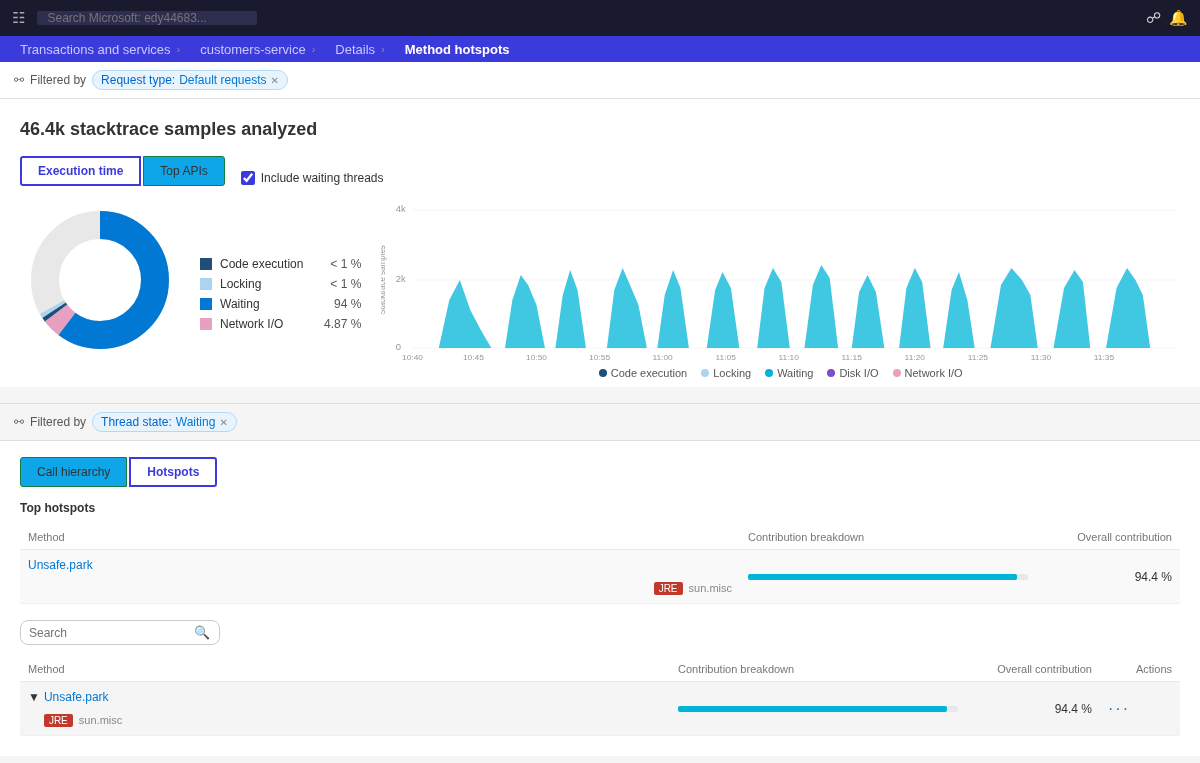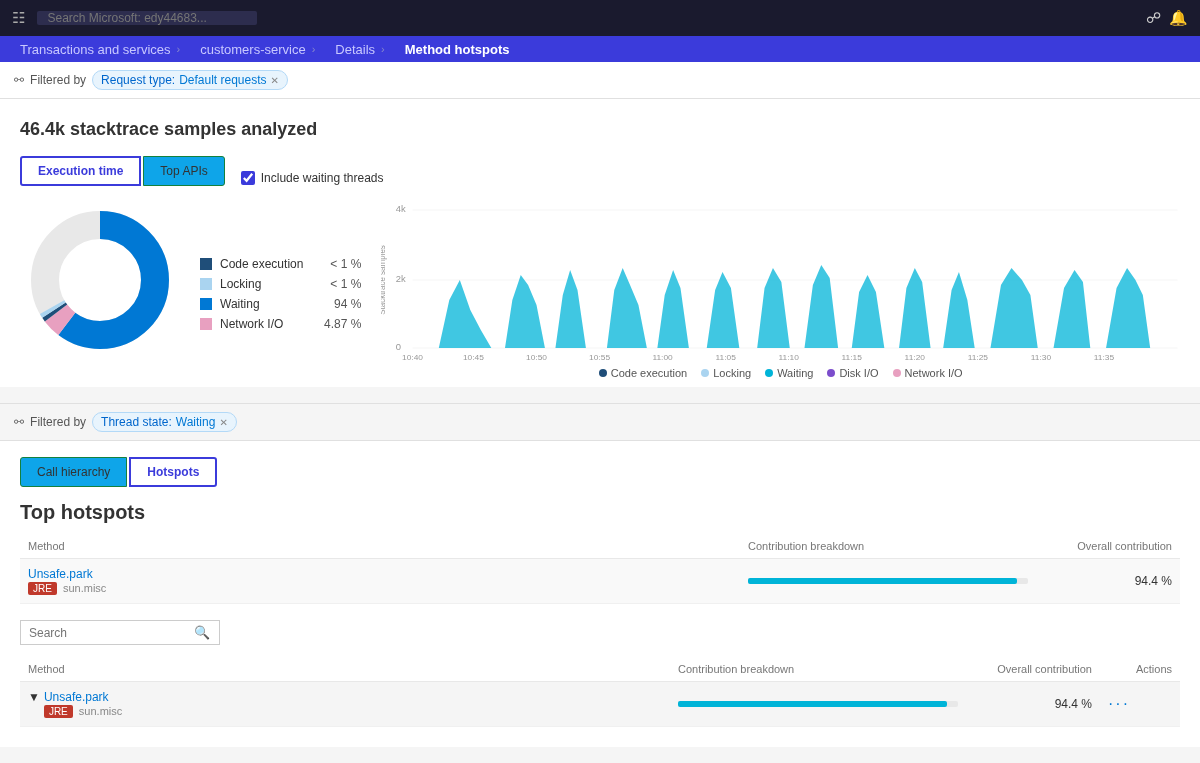--- a/index.html
+++ b/index.html
@@ -165,21 +165,21 @@
       gap: 6px;
       font-size: 12px;
       color: #555;
     }
 
     
     .hotspot-section {
       background: #fff;
       padding: 16px 20px;
     }
-    .hotspot-title { font-size: 20px; font-weight: 600; margin-bottom: 10px; color: #333; }
+    .hotspot-title { font-size: 12px; font-weight: 600; margin-bottom: 10px; color: #333; }
 
     
     .data-table { width: 100%; border-collapse: collapse; font-size: 12px; }
     .data-table th {
       text-align: left;
       color: #777;
       font-weight: 400;
       padding: 6px 8px;
       border-bottom: 1px solid #e8e8e8;
       font-size: 11px;
@@ -196,37 +196,37 @@
       display: inline-block;
       padding: 1px 5px;
       border-radius: 2px;
       font-size: 10px;
       color: #fff;
       margin-right: 3px;
     }
     .tag-jre { background: #c0392b; }
 
     .method-name { color: #0078d4; font-size: 12px; cursor: pointer; }
-    .method-sub { color: #888; font-size: 11px; margin-top: 1px; }
+    .method-sub { color: #888; font-size: 11px; margin-top: 10px; text-align: right; }
 
     .contribution-value { text-align: right; font-size: 12px; color: #333; }
 
     
     .calling-methods {
       background: #fff;
       padding: 0 20px 20px 20px;
     }
     .calling-title { font-size: 15px; font-weight: 600; margin-bottom: 12px; color: #333; }
 
     
     .search-wrap {
       display: flex;
       align-items: center;
       border: 1px solid #ccc;
-      border-radius: 0;
+      border-radius: 8px;
       padding: 4px 8px;
       width: 200px;
       margin-bottom: 12px;
     }
     .search-wrap input {
       border: none;
       outline: none;
       font-size: 12px;
       color: #333;
       flex: 1;

